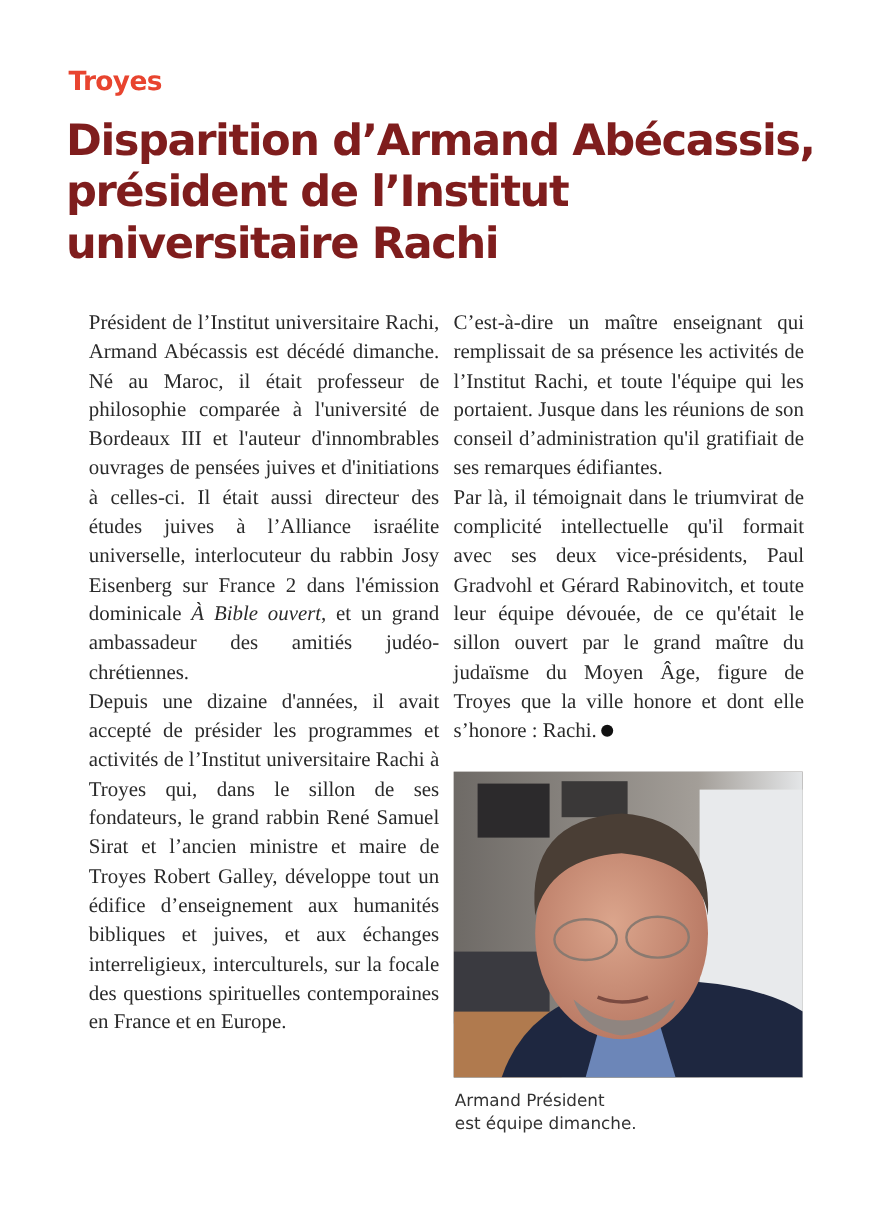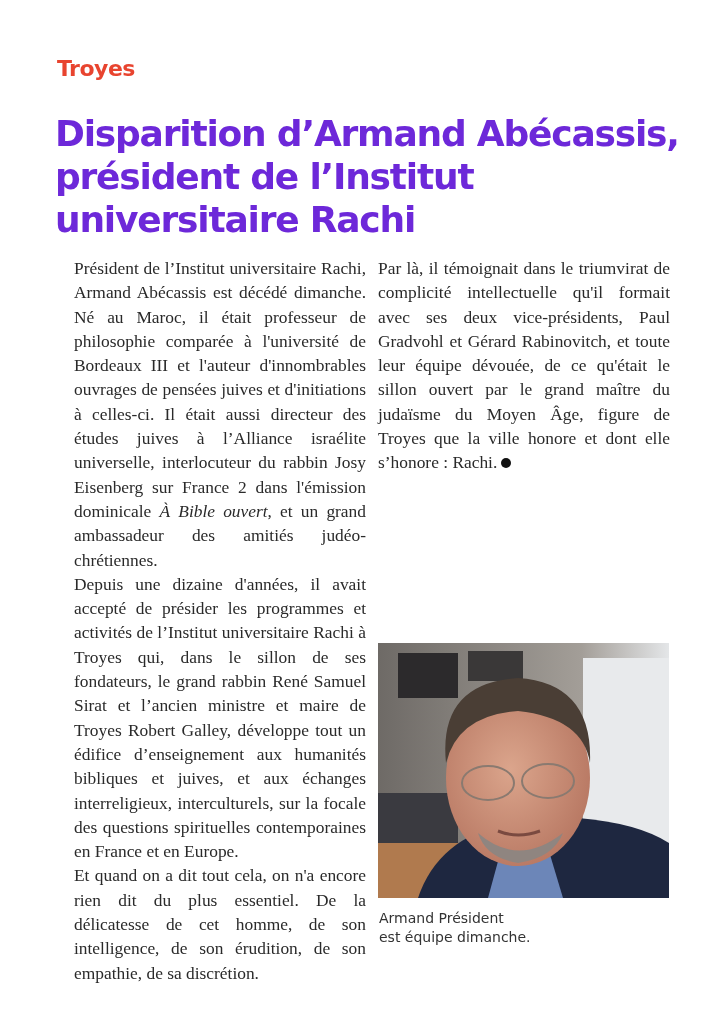--- a/index.html
+++ b/index.html
@@ -1,40 +1,40 @@
 <!DOCTYPE html>
 <html><head>
 <meta charset="utf-8">
 <style>
   html, body { margin: 0; padding: 0; background: #ffffff; }
   body { width: 724px; height: 1024px; position: relative; overflow: hidden; font-family: "Liberation Serif", serif; color: #2a2a2a; }
   .kicker { position: absolute; left: 57px; top: 56px; font-family: "DejaVu Sans", sans-serif; font-weight: bold; font-size: 22px; color: #e8442f; letter-spacing: -0.5px; }
-  .headline { position: absolute; left: 55px; top: 112px; width: 640px; font-family: "DejaVu Sans", sans-serif; font-weight: bold; font-size: 36px; line-height: 43px; color: #6d28d9; letter-spacing: -1.2px; margin: 0; }
+  .headline { position: absolute; left: 55px; top: 96px; width: 640px; font-family: "DejaVu Sans", sans-serif; font-weight: bold; font-size: 36px; line-height: 43px; color: #7f1d1d; letter-spacing: -1.2px; margin: 0; }
   .col { position: absolute; top: 256px; width: 292px; font-size: 17.4px; line-height: 24.3px; text-align: justify; hyphens: none; }
   .col p { margin: 0; }
   .col-left { left: 74px; }
   .col-right { left: 378px; }
   .end-dot { display: inline-block; width: 10px; height: 10px; background: #111; border-radius: 50%; margin-left: 4px; vertical-align: 0px; }
   .photo { position: absolute; left: 378px; top: 643px; width: 291px; height: 255px; overflow: hidden; background: #8a8580; }
   .caption { position: absolute; left: 379px; top: 909px; font-family: "DejaVu Sans", sans-serif; font-size: 14px; line-height: 19px; color: #333; }
 </style>
 </head>
 <body>
 
 <div>
   <div class="kicker">Troyes</div>
   <h1 class="headline">Disparition d’Armand Abécassis, président de l’Institut universitaire Rachi</h1>
 
   <div class="col col-left">
     <p><span>Président de l’Institut universitaire Rachi, Armand Abécassis est décédé dimanche. Né au Maroc, il était professeur de philosophie comparée à l'université de Bordeaux III et l'auteur d'innombrables ouvrages de pensées juives et d'initiations à celles-ci. Il était aussi directeur des études juives à l’Alliance israélite universelle, interlocuteur du rabbin Josy Eisenberg sur France 2 dans l'émission dominicale </span><em>À Bible ouvert</em><span>, et un grand ambassadeur des amitiés judéo-chrétiennes.</span></p>
     <p>Depuis une dizaine d'années, il avait accepté de présider les programmes et activités de l’Institut universitaire Rachi à Troyes qui, dans le sillon de ses fondateurs, le grand rabbin René Samuel Sirat et l’ancien ministre et maire de Troyes Robert Galley, développe tout un édifice d’enseignement aux humanités bibliques et juives, et aux échanges interreligieux, interculturels, sur la focale des questions spirituelles contemporaines en France et en Europe.</p>
-    <p>Et quand on a dit tout cela, on n'a encore rien dit du plus essentiel. De la délicatesse de cet homme, de son intelligence, de son érudition, de son empathie, de sa discrétion.</p>
   </div>
 
   <div class="col col-right">
+    <p>C’est-à-dire un maître enseignant qui remplissait de sa présence les activités de l’Institut Rachi, et toute l'équipe qui les portaient. Jusque dans les réunions de son conseil d’administration qu'il gratifiait de ses remarques édifiantes.</p>
     <p><span>Par là, il témoignait dans le triumvirat de complicité intellectuelle qu'il formait avec ses deux vice-présidents, Paul Gradvohl et Gérard Rabinovitch, et toute leur équipe dévouée, de ce qu'était le sillon ouvert par le grand maître du judaïsme du Moyen Âge, figure de Troyes que la ville honore et dont elle s’honore : Rachi.</span><span class="end-dot"></span></p>
   </div>
 
   <div class="photo">
     <svg width="291" height="255" viewBox="0 0 291 255">
       <defs>
         <linearGradient id="bg" x1="0" y1="0" x2="1" y2="0">
           <stop offset="0" stop-color="#6e6a66"></stop>
           <stop offset="0.7" stop-color="#a39e98"></stop>
           <stop offset="1" stop-color="#e4e6e8"></stop>

